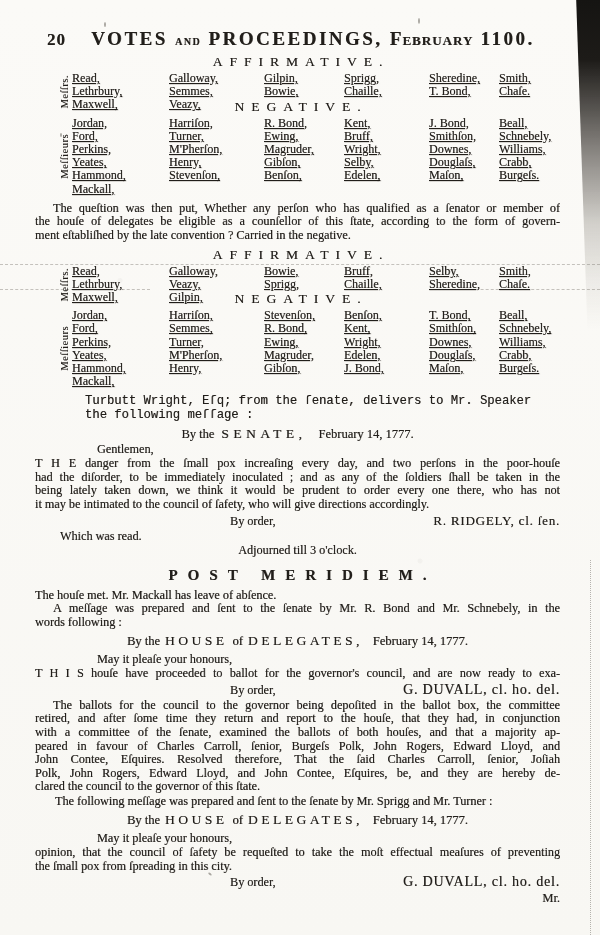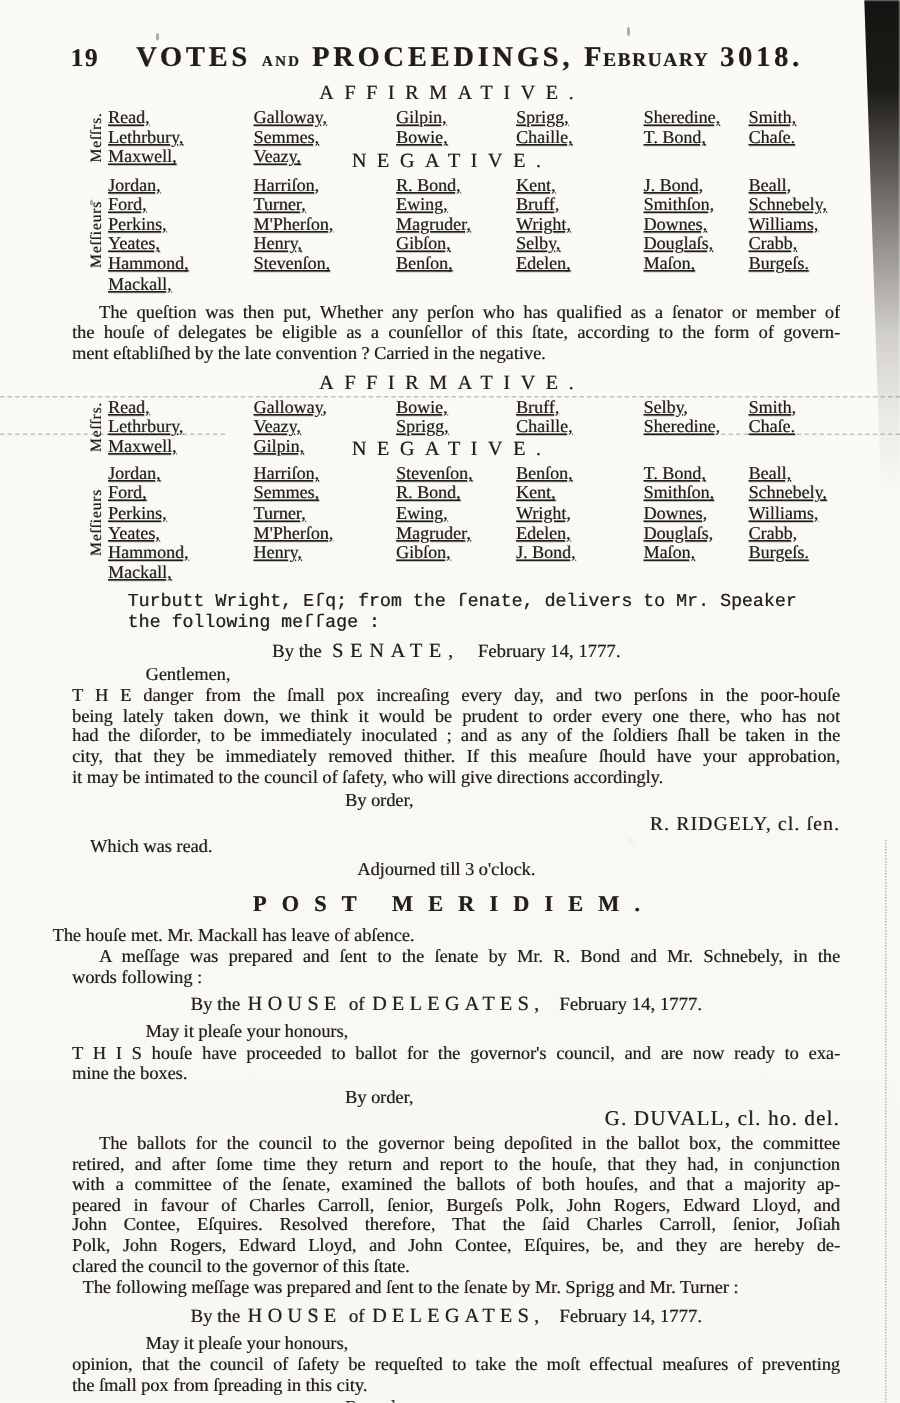--- a/index.html
+++ b/index.html
@@ -35,33 +35,33 @@
   .vote-col{ }
   .vote-col:nth-child(1){ width:97px; }
   .vote-col:nth-child(2){ width:95px; }
   .vote-col:nth-child(3){ width:80px; }
   .vote-col:nth-child(4){ width:85px; }
   .vote-col:nth-child(5){ width:70px; }
   .vote-col:nth-child(6){ flex:1; }
 
   
   .para{ margin-top:6px; font-size:12.2px; }
-  .pline{ line-height:13.6px; height:13.6px; overflow:hidden; text-align:justify; text-align-last:justify;margin-left:13px; }
+  .pline{ line-height:13.6px; height:13.6px; overflow:hidden; text-align:justify; text-align-last:justify; }
   .pline.plast{ text-align-last:left; }
   .indent1 .pline:first-child{ text-indent:18px; }
   .line{ font-size:12.2px; line-height:13.6px; margin-top:4px; }
   .ml50{ margin-left:50px; } .ml62{ margin-left:62px; } .ml25{ margin-left:25px; } .ml20{ margin-left:20px; }
   .tight{ margin-top:1px; }
 
   .byline{ text-align:center; font-size:12.5px; margin-top:3px; white-space:nowrap; }
   .byline .wide{ letter-spacing:4.5px; margin:13px 7px; font-size:13.5px; }
   .byline .wide2{ letter-spacing:3.5px; margin:0 5px; font-size:13.5px; }
   .byline .date{ margin-left:5px; }
 
-  .order-line{ display:flex; align-items:flex-start; margin-top:1px; font-size:12.2px;flex-direction:column; }
+  .order-line{ display:flex; align-items:flex-end; margin-top:1px; font-size:12.2px; }
   .order-by{ margin-left:195px; }
   .order-sig{ margin-left:auto; font-size:13px; letter-spacing:0.8px; }
   .sig-large{ font-size:14px; }
 
   .centered{ text-align:center; }
   .post-meridiem{ text-align:center; font-size:15px; font-weight:700; letter-spacing:10px; padding-left:10px; margin-top:9px; }
   .catchword{ text-align:right; font-size:12.5px; margin-top:1px; }
 
   
   .scan-band{
@@ -86,27 +86,27 @@
 <div class="fold fold-b"></div>
 <div class="fold fold-c"></div>
 <div class="speck" style="left:104px;top:22px;width:2px;height:5px;"></div>
 <div class="speck" style="left:418px;top:18px;width:2px;height:6px;"></div>
 <div class="speck" style="left:60px;top:133px;width:2px;height:4px;"></div>
 <div class="speck" style="left:208px;top:873px;width:4px;height:2px;transform:rotate(40deg);"></div>
 
 <div class="content ink">
 
   <header class="page-header">
-    <span class="page-number">19</span>
+    <span class="page-number">20</span>
     <h1 class="page-title">
       <span>VOTES</span>
       <span class="sc and">and</span>
       <span>PROCEEDINGS,</span>
       <span class="sc month">February</span>
-      <span>3018.</span>
+      <span>1100.</span>
     </h1>
   </header>
 
   <section class="vote-section">
     <div class="vote-heading">AFFIRMATIVE.</div>
     <div class="vote-body">
       <div class="vote-label">
           <span>Meſſrs.</span>
         </div>
       <div class="vote-cols">
@@ -294,23 +294,22 @@
   <div class="line ml50" style="margin-top:7px;font-family:Liberation Mono, monospace;">Turbutt Wright, Eſq; from the ſenate, delivers to Mr. Speaker the following meſſage :</div>
 
   <div class="byline">
     <span>By the</span><span class="wide">SENATE,</span><span class="date">February 14, 1777.</span>
   </div>
 
   <div class="line ml62 tight">Gentlemen,</div>
 
   <div class="para" style="margin-top:1px;">
       <div class="pline">T H E danger from the ſmall pox increaſing every day, and two perſons in the poor-houſe</div>
+      <div class="pline">had the diſorder, to be immediately inoculated ; and as any of the ſoldiers ſhall be taken in the</div>
       <div class="pline">being lately taken down, we think it would be prudent to order every one there, who has not</div>
-      <div class="pline">had the diſorder, to be immediately inoculated ; and as any of the ſoldiers ſhall be taken in the</div>
-      <div class="pline">city, that they be immediately removed thither. If this meaſure ſhould have your approbation,</div>
       <div class="pline plast">it may be intimated to the council of ſafety, who will give directions accordingly.</div>
     </div>
 
   <div class="order-line">
     <span class="order-by">By order,</span>
     <span class="order-sig">R. RIDGELY, cl. ſen.</span>
   </div>
 
   <div class="line ml25 tight">Which was read.</div>
 
@@ -326,21 +325,20 @@
     </div>
 
   <div class="byline">
     <span>By the</span><span class="wide2">HOUSE</span><span>of</span><span class="wide2">DELEGATES,</span><span class="date">February 14, 1777.</span>
   </div>
 
   <div class="line ml62">May it pleaſe your honours,</div>
 
   <div class="para" style="margin-top:1px;">
       <div class="pline">T H I S houſe have proceeded to ballot for the governor's council, and are now ready to exa-</div>
-      <div class="pline plast">mine the boxes.</div>
     </div>
 
   <div class="order-line">
     <span class="order-by">By order,</span>
     <span class="order-sig sig-large">G. DUVALL, cl. ho. del.</span>
   </div>
 
   <div class="para indent1" style="margin-top:1px;">
       <div class="pline">The ballots for the council to the governor being depoſited in the ballot box, the committee</div>
       <div class="pline">retired, and after ſome time they return and report to the houſe, that they had, in conjunction</div>

